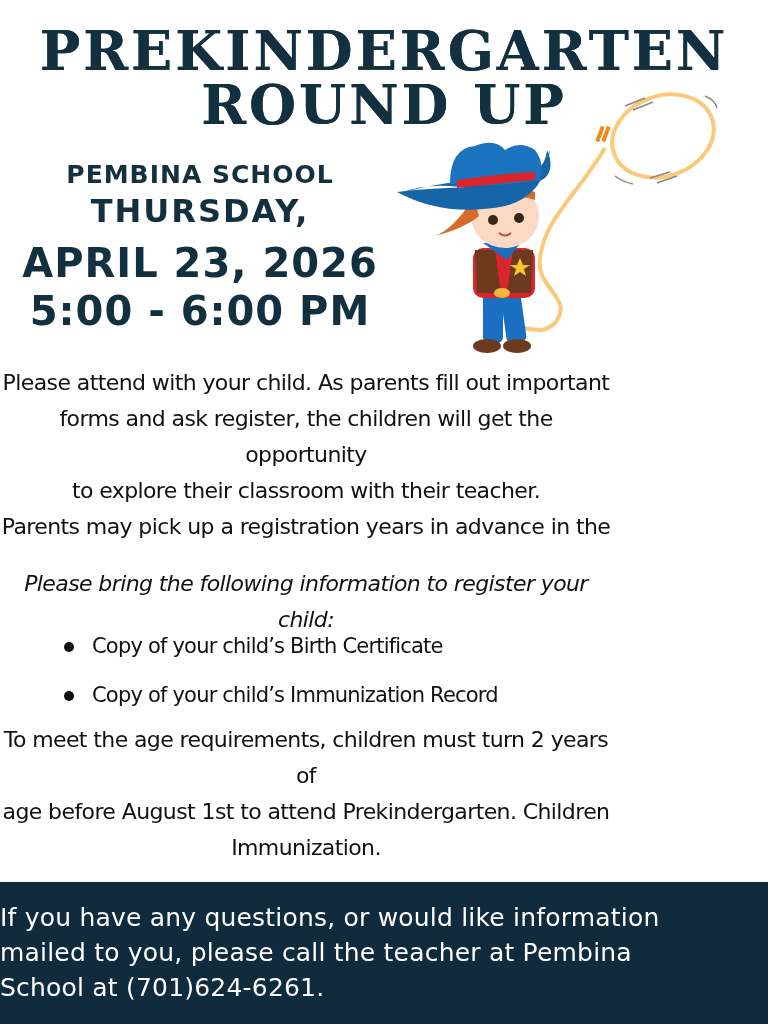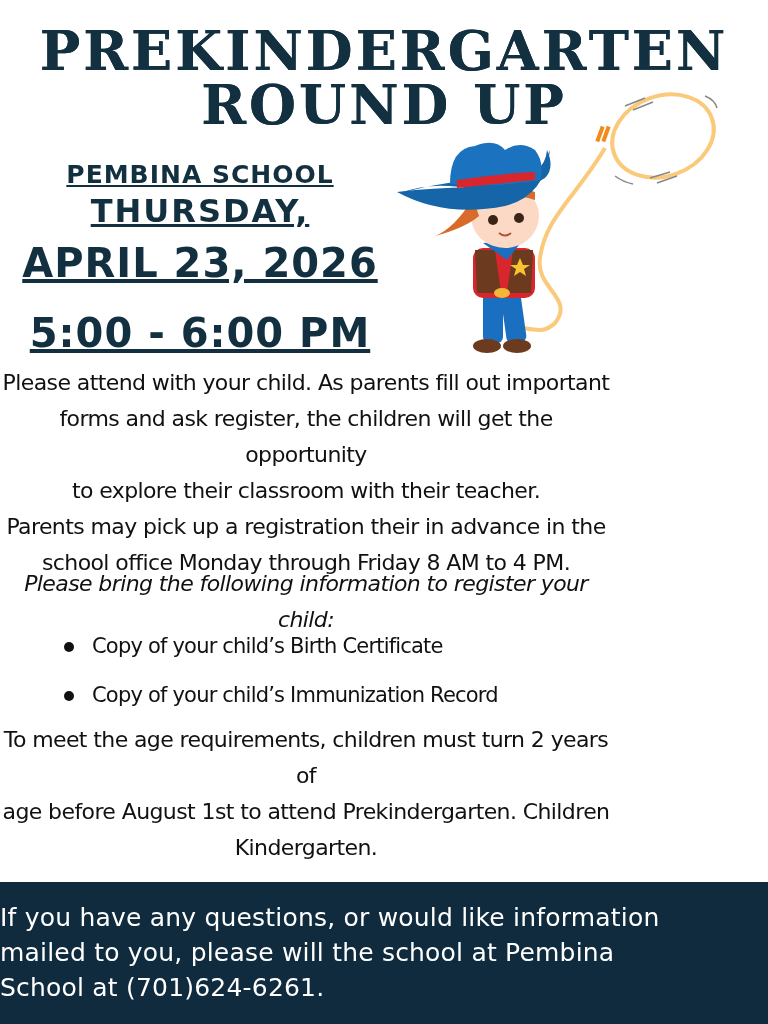--- a/index.html
+++ b/index.html
@@ -10,26 +10,26 @@
   .title {
     position: absolute; left: 0; width: 768px; text-align: center;
     font-family: "DejaVu Serif", serif; font-weight: bold; color: #12303f;
     letter-spacing: 3px; line-height: 1;
     text-shadow: 0 0 0 #12303f;
   }
   .title.l1 { top: 24px; font-size: 54px; }
   .title.l2 { top: 78px; font-size: 54px; }
   .info {
     position: absolute; left: 10px; width: 380px; text-align: center;
-    font-family: "DejaVu Sans", sans-serif; font-weight: bold; color: #12303f; text-decoration: underline;
+    font-family: "DejaVu Sans", sans-serif; font-weight: bold; color: #12303f;
   }
   .school { top: 160px; font-size: 25px; letter-spacing: 1px; }
   .day { top: 192px; font-size: 32px; letter-spacing: 2px; }
   .date { top: 240px; font-size: 40px; letter-spacing: 1px; }
-  .time { top: 288px; font-size: 40px; letter-spacing: 1px; margin-top: 22px; }
+  .time { top: 288px; font-size: 40px; letter-spacing: 1px; }
   .illus { position: absolute; left: 395px; top: 88px; width: 340px; height: 270px; }
   .para {
     position: absolute; left: 0; width: 612px; text-align: center;
     font-family: "DejaVu Sans", sans-serif; font-size: 22px; line-height: 36px;
     color: #111; letter-spacing: -0.6px;
   }
   .p1 { top: 365px; }
   .p2 { top: 566px; font-style: italic; }
   .bullets {
     position: absolute; left: 46px; top: 606px; width: 720px; margin: 16px; padding: 0;
@@ -106,42 +106,41 @@
     <path d="M55 96 Q 55 60 80 58 Q 100 50 110 62 Q 125 52 140 62 Q 150 75 145 92 Q 100 100 55 96 Z" fill="#1b72bf"></path>
 
     <path d="M62 92 Q 100 86 140 84 L 140 92 Q 100 96 62 100 Z" fill="#d8262c"></path>
   </g>
 </svg>
 
 <div class="para p1">
   <div>Please attend with your child.  As parents fill out important</div>
   <div>forms and ask register, the children will get the opportunity</div>
   <div>to explore their classroom with their teacher.</div>
-  <div>Parents may pick up a registration their in advance in the</div>
-  <div>school office Monday through Friday 8 AM to 4 PM.</div>
+  <div>Parents may pick up a registration years in advance in the</div>
 </div>
 
 <div class="para p2">Please bring the following information to register your child:</div>
 
 <ul class="bullets">
   <li>
     <span class="bullet-dot"></span>
     <span>Copy of your child’s Birth Certificate</span>
   </li>
   <li>
     <span class="bullet-dot"></span>
     <span>Copy of your child’s Immunization Record</span>
   </li>
 </ul>
 
 <div class="para p3">
   <div>To meet the age requirements, children must turn 2 years of</div>
   <div>age before August 1st to attend Prekindergarten. Children</div>
-  <div>Kindergarten.</div>
+  <div>Immunization.</div>
 </div>
 
 <div class="footer">
   <div class="footer-text">
     <div>If you have any questions, or would like information</div>
-    <div>mailed to you, please will the school at Pembina</div>
+    <div>mailed to you, please call the teacher at Pembina</div>
     <div>School at (701)624-6261.</div>
   </div>
 </div>
 
 </body></html>

